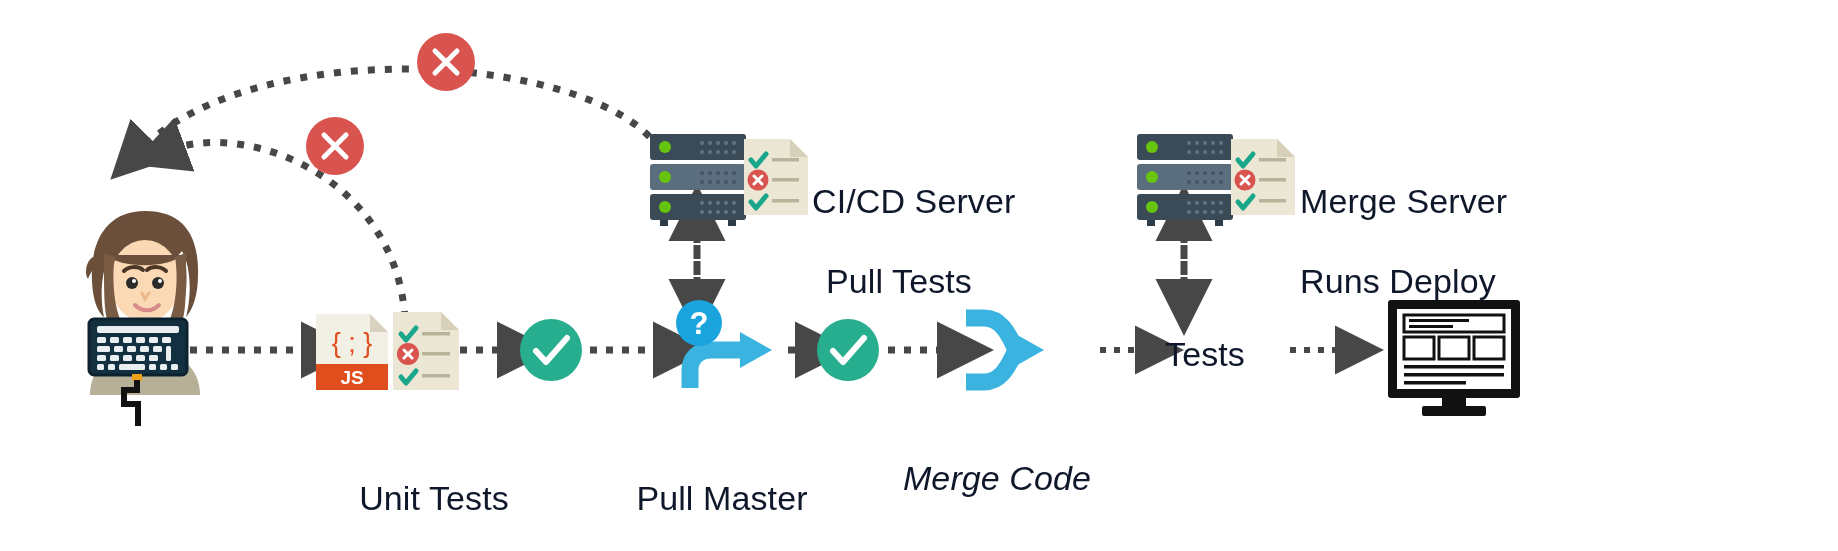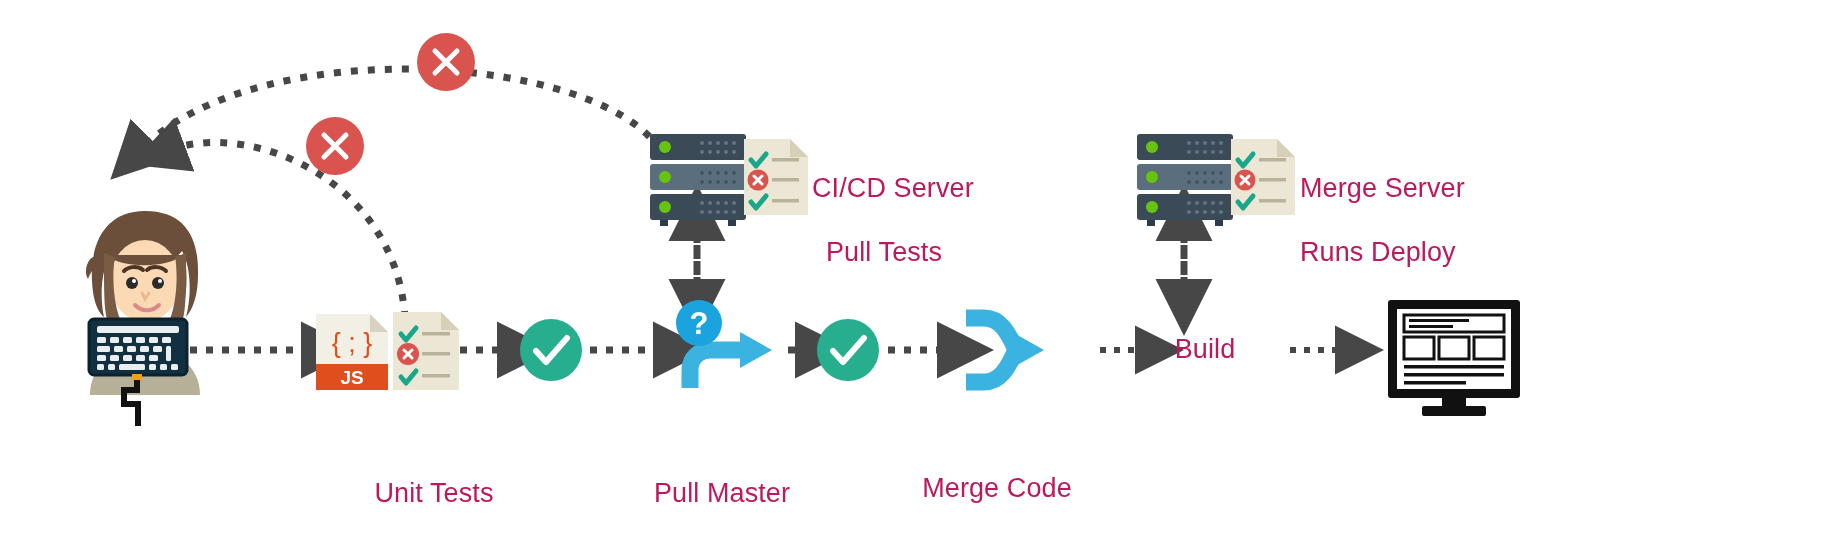--- a/index.html
+++ b/index.html
@@ -1,20 +1,20 @@
 <!DOCTYPE html>
 <html><head>
 <meta charset="utf-8">
 <style>
   html,body{margin:0;padding:0;background:#ffffff;}
   body{width:1838px;height:551px;position:relative;overflow:hidden;
        font-family:"Liberation Sans",sans-serif;}
   #stage{position:absolute;inset:0;}
   .abs{position:absolute;}
-  .lbl{position:absolute;color:#be185d;font-size:27px;line-height:1.18;
+  .lbl{position:absolute;color:#0f172a;font-size:34px;line-height:1.18;
        white-space:pre-line;letter-spacing:.1px;}
   .lbl.c{text-align:center;transform:translateX(-50%);}
   .lbl.l{text-align:left;}
   svg{display:block;overflow:visible;}
 </style>
 </head>
 <body>
 
 <div id="stage">
 
@@ -306,23 +306,23 @@
     <rect x="86" y="37" width="30" height="22" fill="none" stroke="#111111" stroke-width="3"></rect>
     <rect x="16" y="65" width="100" height="3.5" fill="#111111"></rect>
     <rect x="16" y="73" width="100" height="3.5" fill="#111111"></rect>
     <rect x="16" y="81" width="62" height="3.5" fill="#111111"></rect>
     <rect x="54" y="98" width="24" height="8" fill="#111111"></rect>
     <rect x="34" y="106" width="64" height="10" rx="2" fill="#111111"></rect>
   </svg>
 
   <div class="lbl c" style="left:398px;top:478px;margin-left:36px;">Unit Tests</div>
   <div class="lbl c" style="left:722px;top:478px;">Pull Master</div>
-  <div class="lbl c" style="left:997px;top:473px;">Merge Code</div>
-
-  <div class="lbl c" style="left:1205px;top:334px;">Build</div>
+  <div class="lbl c" style="left:997px;top:458px;font-style:italic;">Merge Code</div>
+
+  <div class="lbl c" style="left:1205px;top:334px;">Tests</div>
 
   <div class="lbl l" style="left:812px;top:141px;">
     <span>CI/CD Server</span><br>
     <span style="display:inline-block;padding-left:14px;">Pull Tests</span>
   </div>
 
   <div class="lbl l" style="left:1300px;top:141px;">
     <span>Merge Server</span><br>
     <span>Runs Deploy</span>
   </div>

